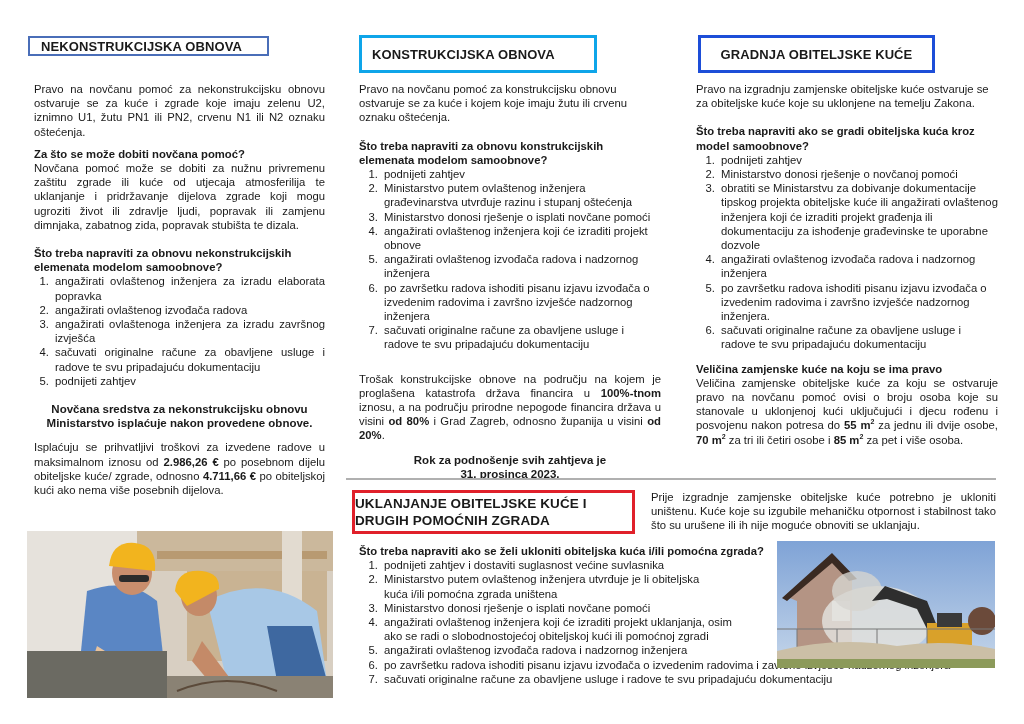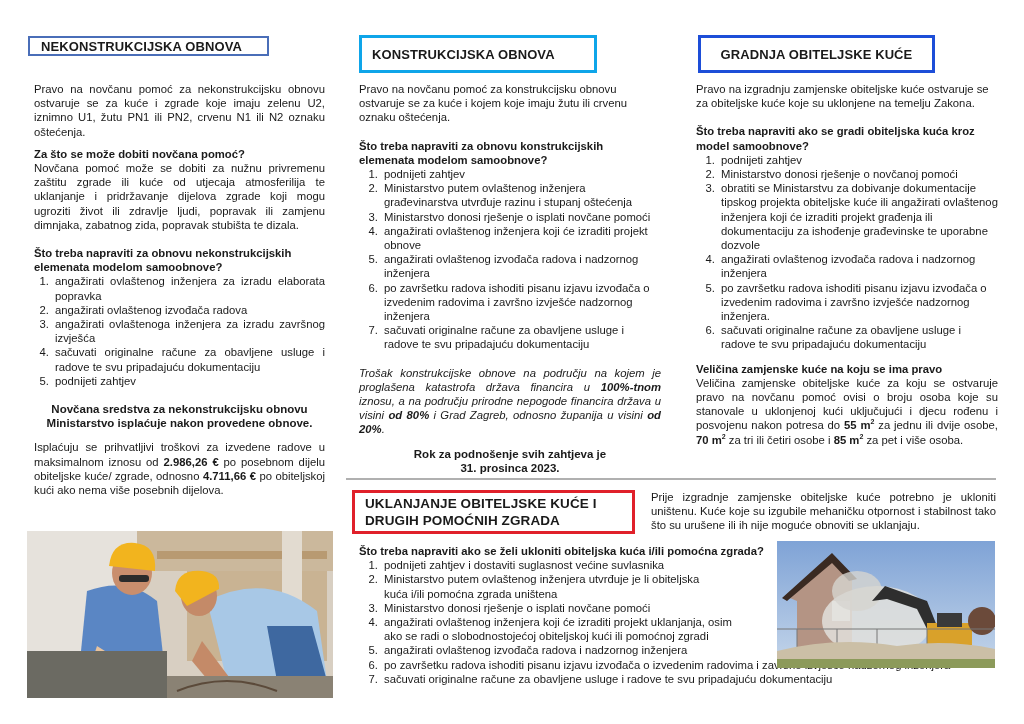--- a/index.html
+++ b/index.html
@@ -88,21 +88,21 @@
   <p class="bold" style="margin-top:14px;">Što treba napraviti za obnovu konstrukcijskih  elemenata modelom samoobnove?</p>
   <ol>
     <li>podnijeti zahtjev</li>
     <li>Ministarstvo putem ovlaštenog inženjera građevinarstva utvrđuje razinu i stupanj oštećenja</li>
     <li>Ministarstvo donosi rješenje o isplati novčane pomoći</li>
     <li>angažirati ovlaštenog inženjera koji će izraditi projekt obnove</li>
     <li>angažirati ovlaštenog izvođača radova i nadzornog inženjera</li>
     <li>po završetku radova ishoditi pisanu izjavu izvođača o izvedenim radovima i završno izvješće nadzornog inženjera</li>
     <li>sačuvati originalne račune za obavljene usluge i radove te svu pripadajuću dokumentaciju</li>
   </ol>
-  <p class="just" style="margin-top:14px;font-style:italic;"><span>Trošak konstrukcijske obnove na području na kojem je proglašena katastrofa država financira u </span><b>100%-tnom</b><span> iznosu, a na području prirodne nepogode financira država u visini </span><b>od 80%</b><span> i Grad Zagreb, odnosno županija u visini </span><b>od 20%</b><span>.</span></p>
+  <p class="just" style="margin-top:20px;"><span>Trošak konstrukcijske obnove na području na kojem je proglašena katastrofa država financira u </span><b>100%-tnom</b><span> iznosu, a na području prirodne nepogode financira država u visini </span><b>od 80%</b><span> i Grad Zagreb, odnosno županija u visini </span><b>od 20%</b><span>.</span></p>
   <p class="bold center" style="margin-top:10px;font-size:11.5px;">
     <span>Rok za podnošenje svih zahtjeva je</span><br>
     <span>31. prosinca 2023.</span>
   </p>
 </div>
 
 <div class="title-box box-yellow" style="left:698px;top:35px;width:237px;height:38px;">
   <span>GRADNJA OBITELJSKE KUĆE</span>
 </div>
 
@@ -116,21 +116,21 @@
     <li>angažirati ovlaštenog izvođača radova i nadzornog inženjera</li>
     <li>po završetku radova ishoditi pisanu izjavu izvođača o izvedenim radovima i završno izvješće nadzornog inženjera.</li>
     <li>sačuvati originalne račune za obavljene usluge i radove te svu pripadajuću dokumentaciju</li>
   </ol>
   <p class="bold" style="margin-top:10px;">Veličina zamjenske kuće na koju se ima pravo</p>
   <p class="just"><span>Veličina zamjenske obiteljske kuće za koju se ostvaruje pravo na novčanu pomoć ovisi o broju osoba koje su stanovale u uklonjenoj kući uključujući i djecu rođenu i posvojenu nakon potresa do </span><b><span>55 m</span><sup>2</sup></b><span> za jednu ili dvije osobe, </span><b><span>70 m</span><sup>2</sup></b><span> za tri ili četiri osobe i </span><b><span>85 m</span><sup>2</sup></b><span> za pet i više osoba.</span></p>
 </div>
 
 <div class="hr" style="left:346px;top:478px;width:650px;"></div>
 
-<div class="title-box box-red" style="left:352px;top:490px;width:283px;height:44px;padding-left:10px;">
+<div class="title-box box-red" style="left:352px;top:490px;width:283px;height:44px;">
   <span>
     <span>UKLANJANJE OBITELJSKE KUĆE I</span><br>
     <span>DRUGIH POMOĆNIH ZGRADA</span>
   </span>
 </div>
 
 <p class="col just" style="left:651px;top:490px;width:345px;">Prije izgradnje zamjenske obiteljske kuće potrebno je ukloniti uništenu. Kuće koje su izgubile mehaničku otpornost i stabilnost tako što su urušene ili ih nije moguće obnoviti se uklanjaju.</p>
 
 <div class="col" style="left:359px;top:544px;width:620px;">
   <p class="bold">Što treba napraviti ako se želi ukloniti obiteljska kuća i/ili pomoćna zgrada?</p>

